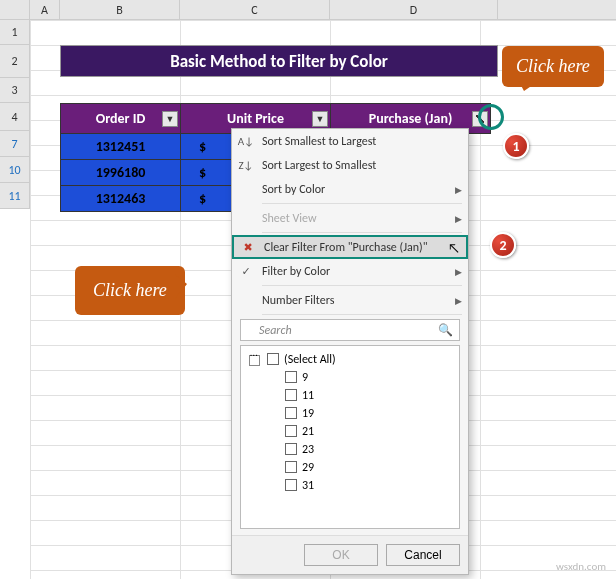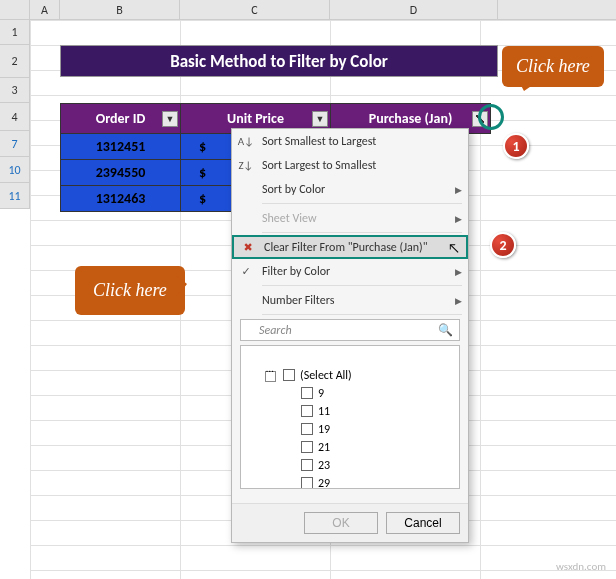--- a/index.html
+++ b/index.html
@@ -169,25 +169,25 @@
     align-items: center;
     padding: 0 18px;
     font-style: italic;
     color: #888;
     position: relative;
   }
   .ctx-search .mag {
     position: absolute; right: 6px; color: #888; font-style: normal;
   }
   .ctx-tree {
-    margin: 0 8px 14px 8px;
+    margin: 0 8px 6px 8px;
     border: 1px solid #bbb;
     background: #fff;
-    height: 144px;
-    padding: 20px;
+    height: 184px;
+    padding: 4px;
     overflow: hidden;
   }
   .tree-item {
     display: flex;
     align-items: center;
     height: 18px;
     font-size: 12px;
     padding-left: 22px;
     position: relative;
   }
@@ -321,21 +321,21 @@
         <th style="width: 150px; margin-left: 35px;"><span>Unit Price</span><span class="dd">▼</span></th>
         <th style="width: 160px;"><span>Purchase (Jan)</span><span class="dd filter-active"></span></th>
       </tr>
     </thead>
   <tbody id="tBody">
       <tr>
         <td>1312451</td>
         <td class="left">$</td>
       </tr>
       <tr>
-        <td>2394550</td>
+        <td>1996180</td>
         <td class="left">$</td>
       </tr>
       <tr>
         <td>1312463</td>
         <td class="left">$</td>
       </tr>
     </tbody>
 </table>
 
 <div class="ring"></div>

